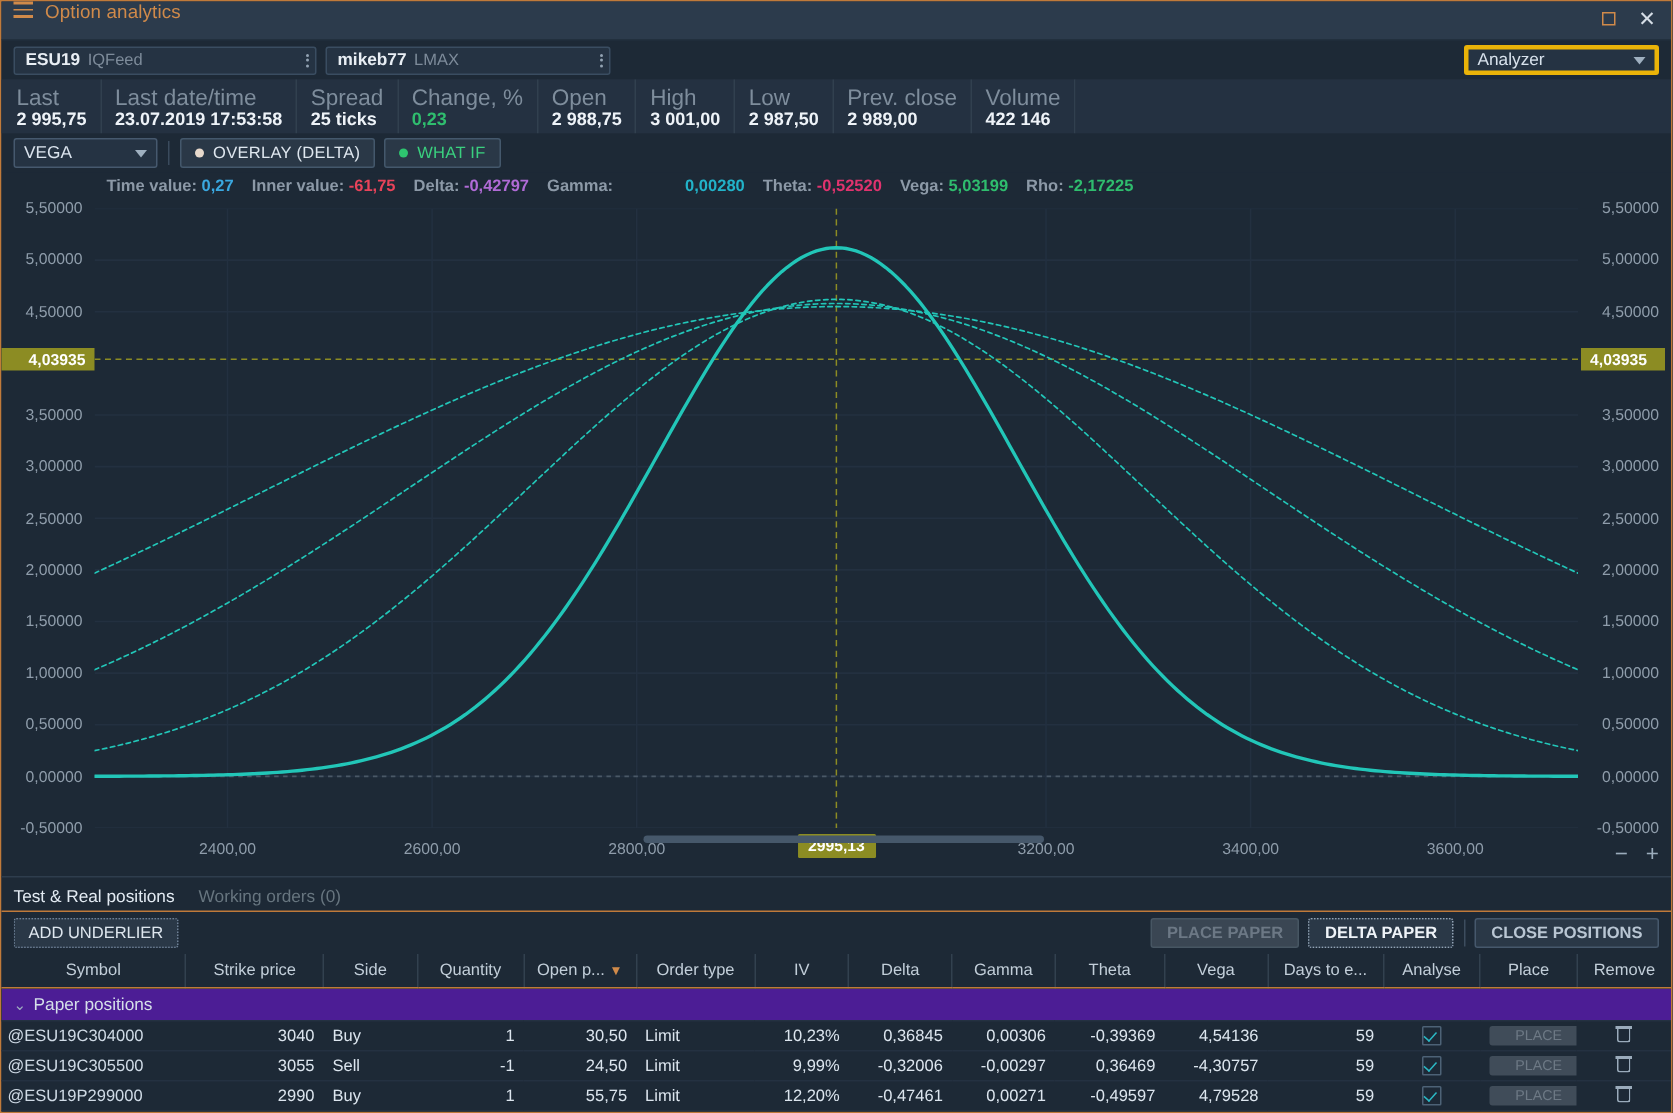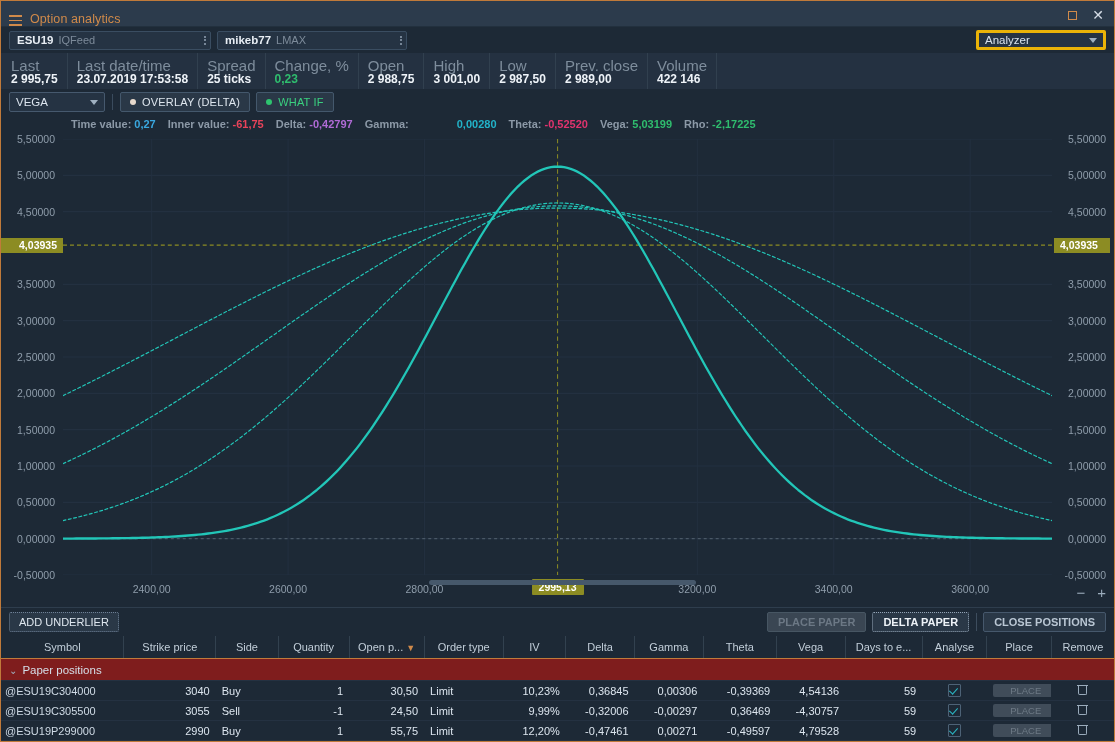--- a/index.html
+++ b/index.html
@@ -6,21 +6,21 @@
   body{
     width:1115px;height:742px;overflow:hidden;
     font-family:"Liberation Sans","DejaVu Sans",sans-serif;
     color:#c9d4e0;font-size:12px;
     -webkit-font-smoothing:antialiased;
   }
   .app{width:1115px;height:742px;position:relative;background:#1d2936;
        border:1px solid #c07a3a;box-sizing:border-box;display:flex;flex-direction:column;}
 
   
-  .titlebar{height:25px;flex:0 0 25px;background:#2c3b4c;display:flex;align-items:flex-end;
+  .titlebar{height:25px;flex:0 0 25px;background:#2c3b4c;display:flex;align-items:flex-start;
             padding:0 4px 0 8px;border-bottom:1px solid #22303e;}
   .hamburger{width:13px;height:11px;position:relative;margin-right:8px;flex:0 0 13px;}
   .hamburger i{position:absolute;left:0;width:13px;height:1.5px;background:#d08a4a;}
   .hamburger i:nth-child(1){top:0}
   .hamburger i:nth-child(2){top:4.5px}
   .hamburger i:nth-child(3){top:9px}
   .title-text{color:#d08a4a;font-size:12.5px;letter-spacing:.1px;}
   .win-ctrls{margin-left:auto;display:flex;align-items:center;gap:2px;}
   .win-btn{width:24px;height:22px;display:flex;align-items:center;justify-content:center;cursor:pointer;}
   .sq{width:9px;height:9px;border:1.4px solid #d08a4a;box-sizing:border-box;}
@@ -106,21 +106,21 @@
   .abtn.dis{background:#3a4653;border:1px solid #475663;color:#6c7885;cursor:default;}
   .abtn.act{background:#2a3847;border:1px dotted #93a4b6;color:#eef3f8;}
   .abtn.nrm{background:#2a3847;border:1px solid #46586c;color:#b9c6d3;}
   .vsep{width:1px;height:18px;background:#3d4d5e;margin-left:7px;}
 
   table{width:100%;border-collapse:collapse;table-layout:fixed;}
   thead th{font-size:11px;color:#c2ced9;font-weight:normal;height:22px;
            border-right:1px solid #32414f;border-bottom:1px solid #c07a3a;text-align:center;
            background:#1d2936;padding:0 4px;overflow:hidden;white-space:nowrap;cursor:pointer;}
   thead th:last-child{border-right:none}
-  .grouprow td{height:21px;font-size:11.5px;color:#d5dfe9;padding-left:8px;background:#7f1d1d;}
+  .grouprow td{height:21px;font-size:11.5px;color:#d5dfe9;padding-left:8px;background:#4c1d95;}
   .chev{display:inline-block;color:#9fb0c0;margin-right:5px;font-size:10px;}
   tbody td{height:19px;font-size:11px;color:#dce5ee;border-bottom:1px solid #243141;padding:0 6px;white-space:nowrap;overflow:hidden;}
   td.num{text-align:right}
   td.ctr{text-align:center}
   td.sym{color:#cfdae5;padding-left:4px}
   .fnl{color:#d08a4a;font-size:9px;margin-left:3px;}
   .chk{display:inline-block;width:11px;height:11px;border:1px solid #4d6276;border-radius:1px;position:relative;
        vertical-align:middle;cursor:pointer;}
   .chk:after{content:"";position:absolute;left:2px;top:1px;width:4px;height:7px;border:solid #2bb8c4;
              border-width:0 1.6px 1.6px 0;transform:rotate(42deg);}
@@ -322,20 +322,24 @@
       <div class="hthumb" style="left:37%;width:27%;"></div>
     </div>
 
     <div class="zoomctl">
       <span class="zbtn">−</span>
       <span class="zbtn">+</span>
     </div>
   </div>
 
   <div class="bottom">
+    <div class="tabs" id="tabs-row">
+        <div class="tab on">Test &amp; Real positions</div>
+        <div class="tab">Working orders (0)</div>
+      </div>
 
     <div class="actionrow">
       <div class="addbtn">
         <span>ADD UNDERLIER</span>
       </div>
       <div class="rbtns">
         <div class="abtn dis">
           <span>PLACE PAPER</span>
         </div>
         <div class="abtn act">

